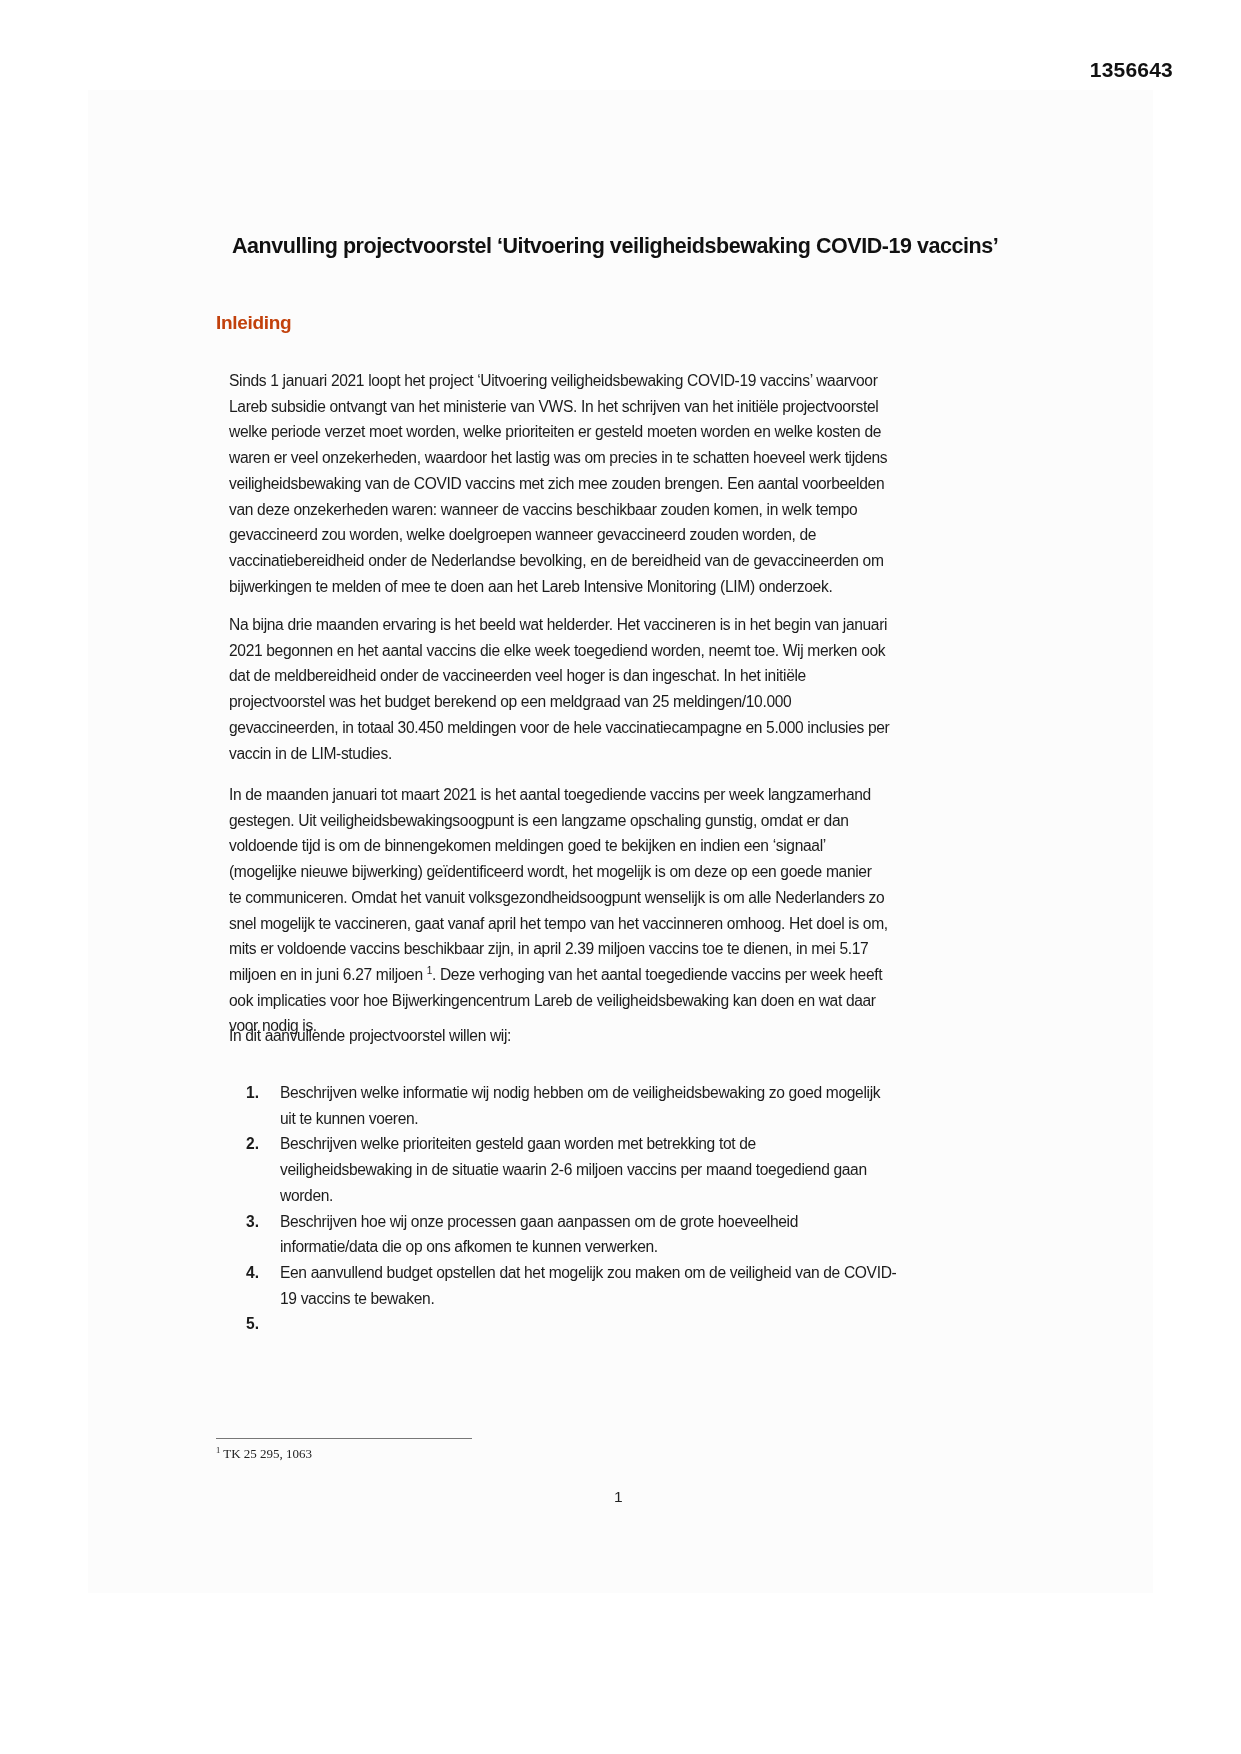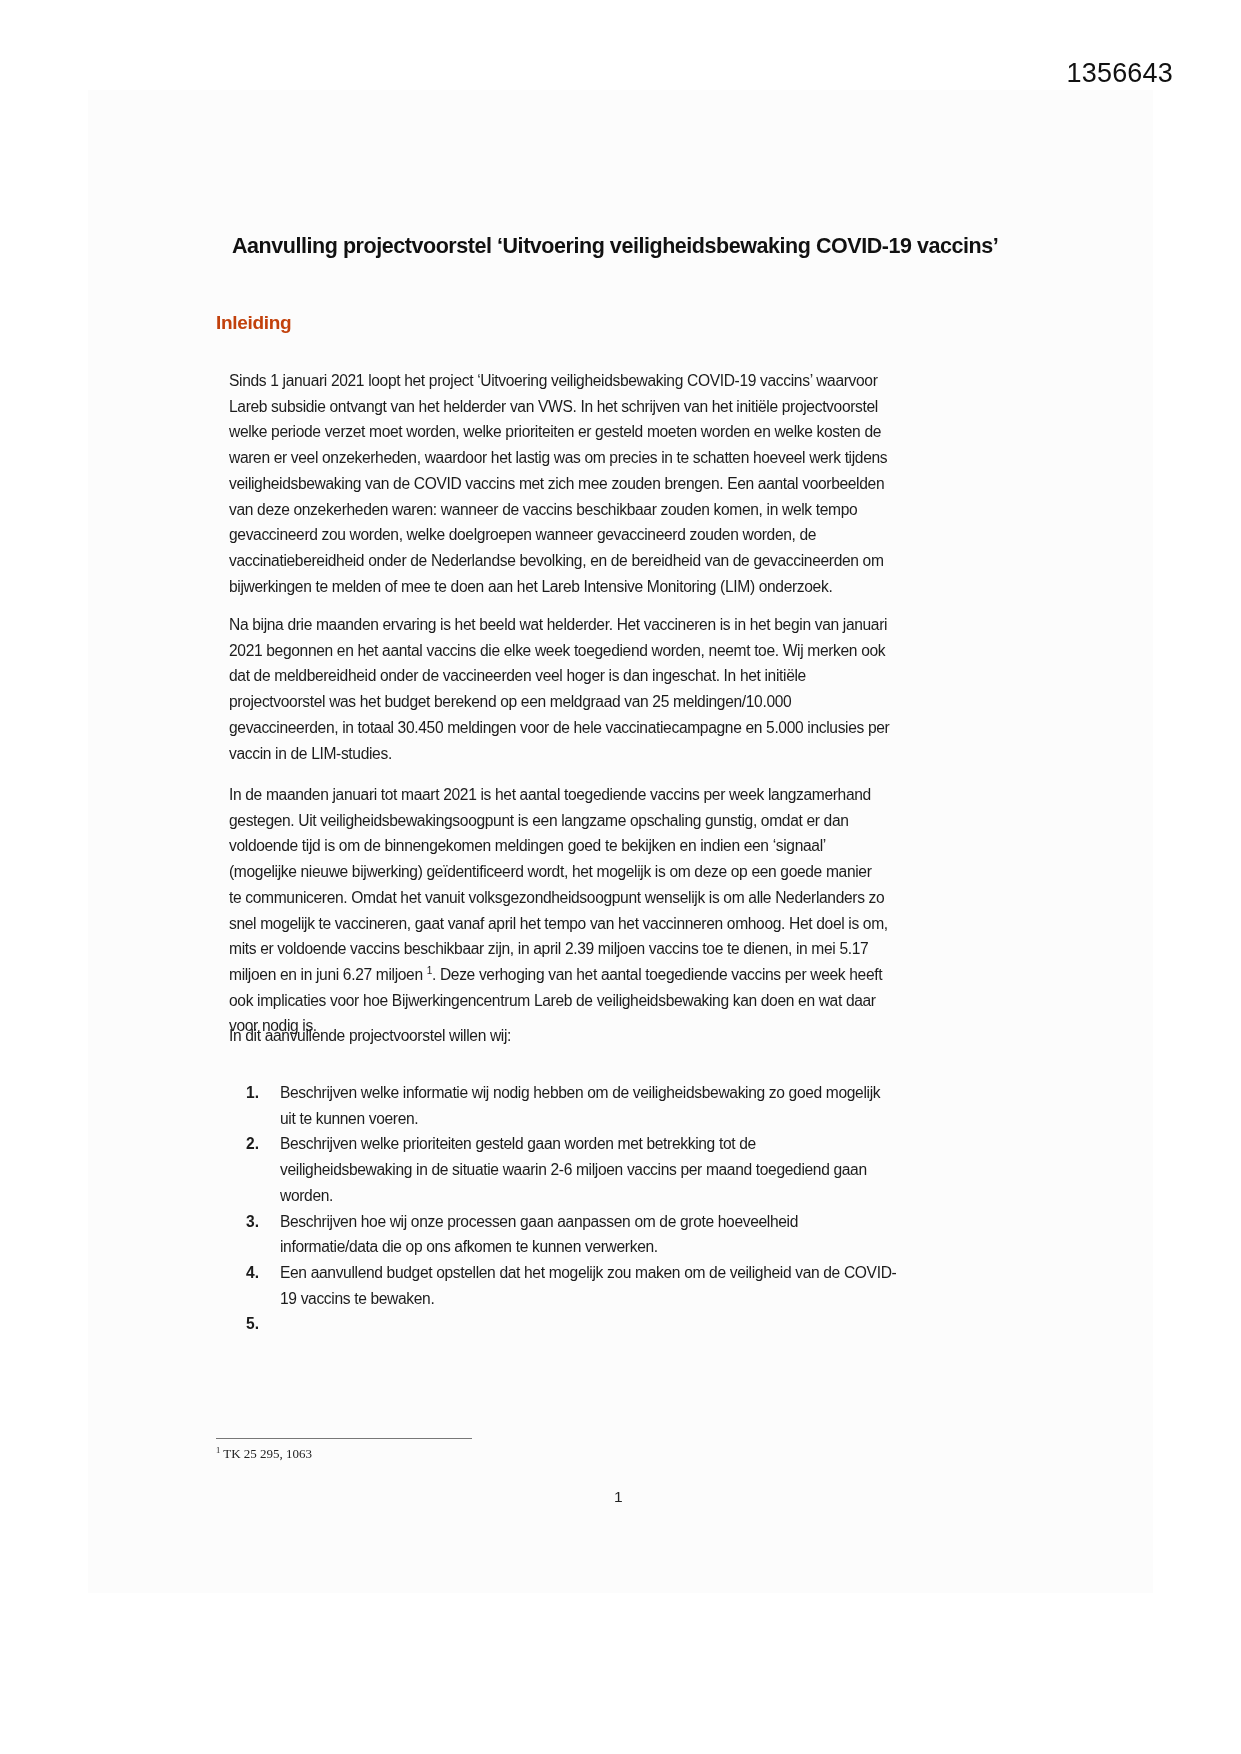--- a/index.html
+++ b/index.html
@@ -13,23 +13,24 @@
       position: relative;
       overflow: hidden;
       font-family: "Liberation Sans", sans-serif;
       color: #1a1a1a;
     }
     .doc-id {
       position: absolute;
       top: 58px;
       right: 68px;
       font-family: "Liberation Sans", sans-serif;
-      font-size: 27px;
+      font-size: 21px;
       color: #111;
       letter-spacing: 0.2px;
+      font-weight: bold;
     }
     .scan-area {
       position: absolute;
       left: 88px;
       top: 90px;
       width: 1065px;
       height: 1503px;
       background: #fcfcfc;
     }
     .page {
@@ -142,21 +143,21 @@
 <div class="scan-area"></div>
 
 <div class="page">
 
   <h1 class="title">Aanvulling projectvoorstel ‘Uitvoering veiligheidsbewaking COVID-19 vaccins’</h1>
 
   <h2 class="heading">Inleiding</h2>
 
   <p class="body-text p1">
     <span class="line">Sinds 1 januari 2021 loopt het project ‘Uitvoering veiligheidsbewaking COVID-19 vaccins’ waarvoor</span>
-    <span class="line">Lareb subsidie ontvangt van het helderder van VWS. In het schrijven van het initiële projectvoorstel</span>
+    <span class="line">Lareb subsidie ontvangt van het ministerie van VWS. In het schrijven van het initiële projectvoorstel</span>
     <span class="line">welke periode verzet moet worden, welke prioriteiten er gesteld moeten worden en welke kosten de</span>
     <span class="line">waren er veel onzekerheden, waardoor het lastig was om precies in te schatten hoeveel werk tijdens</span>
     <span class="line">veiligheidsbewaking van de COVID vaccins met zich mee zouden brengen. Een aantal voorbeelden</span>
     <span class="line">van deze onzekerheden waren: wanneer de vaccins beschikbaar zouden komen, in welk tempo</span>
     <span class="line">gevaccineerd zou worden, welke doelgroepen wanneer gevaccineerd zouden worden, de</span>
     <span class="line">vaccinatiebereidheid onder de Nederlandse bevolking, en de bereidheid van de gevaccineerden om</span>
     <span class="line">bijwerkingen te melden of mee te doen aan het Lareb Intensive Monitoring (LIM) onderzoek.</span>
   </p>
 
   <p class="body-text p2">

